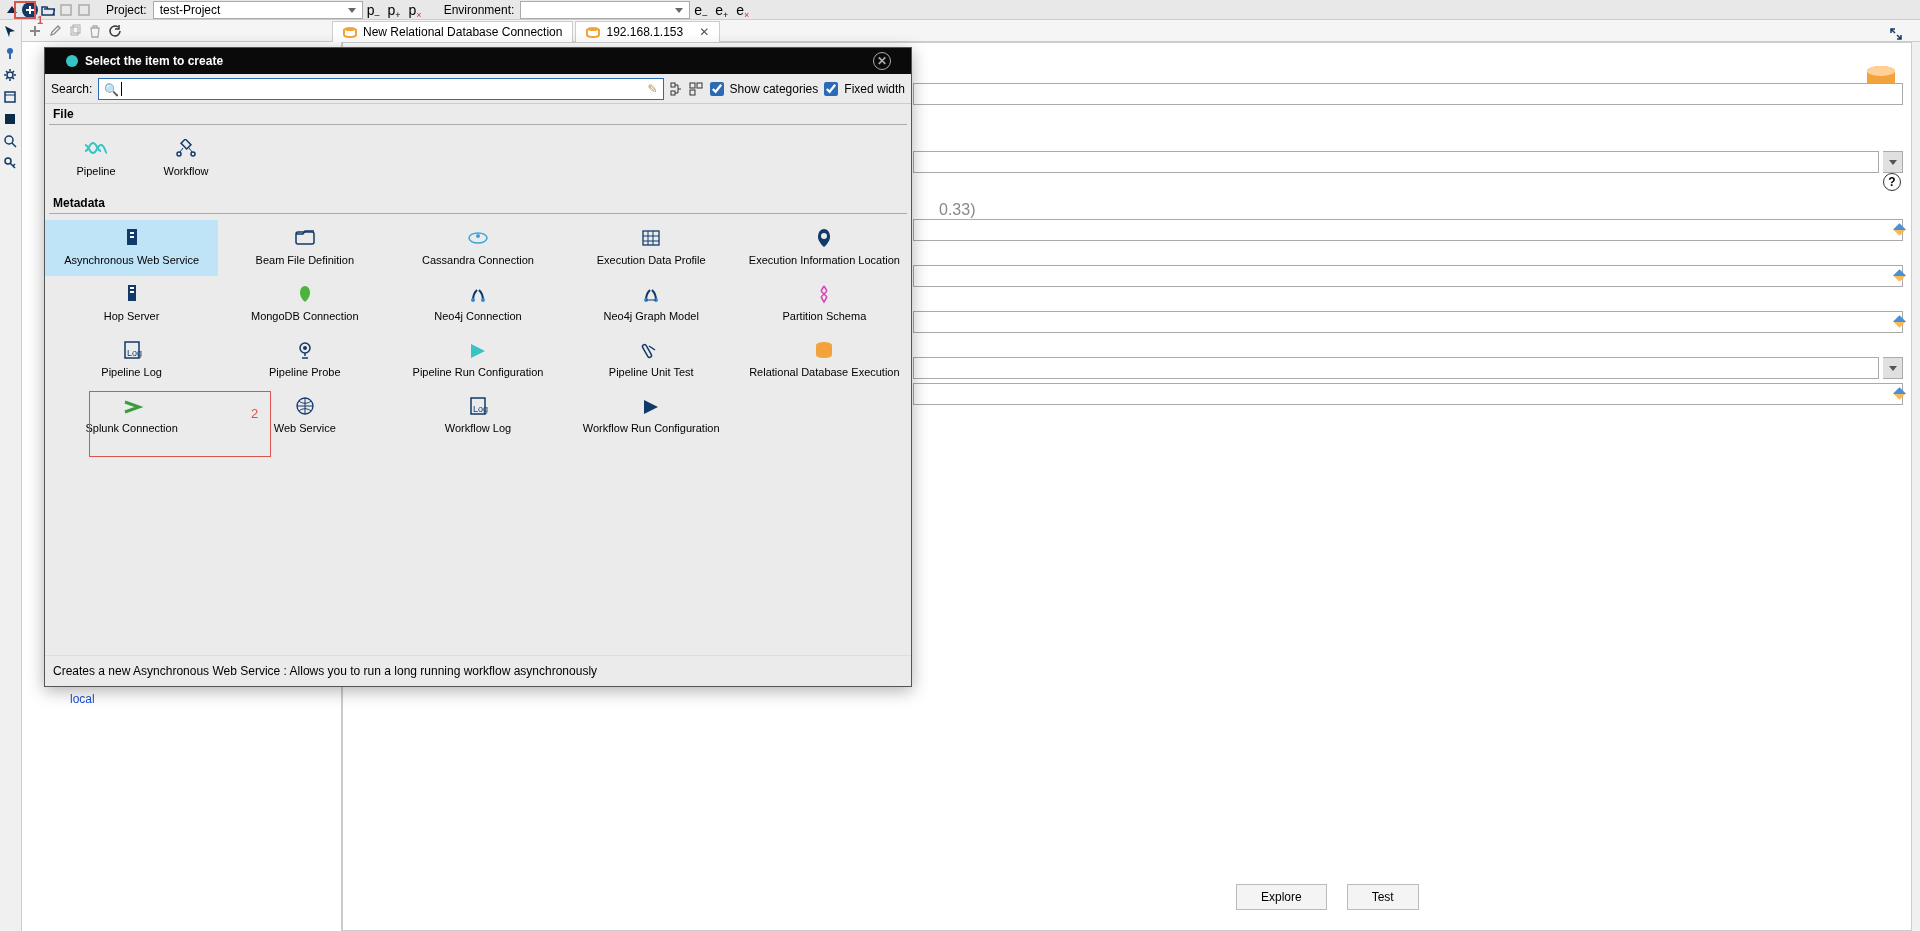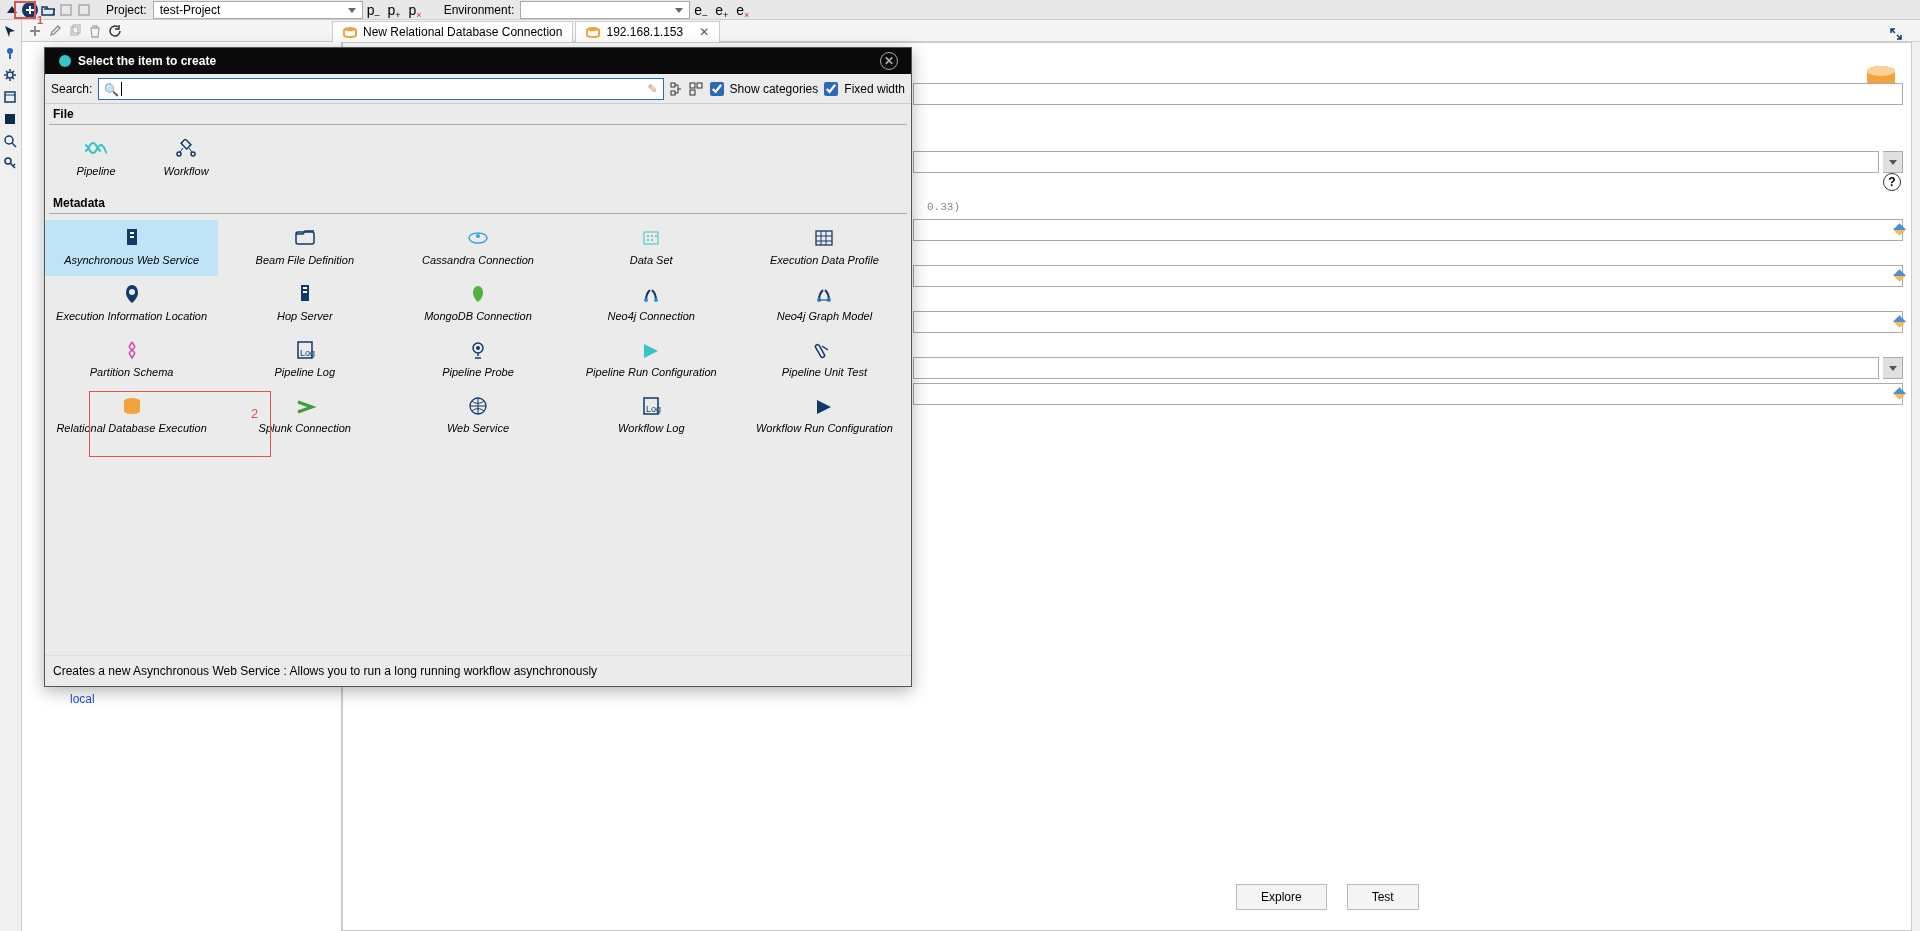--- a/index.html
+++ b/index.html
@@ -89,21 +89,21 @@
   content: ''; border-left: 4px solid transparent; border-right: 4px solid transparent; border-top: 5px solid #555;
 }
 .help-icon {
   position: absolute; right: 10px; width: 18px; height: 18px; border: 1.5px solid #333;
   border-radius: 50%; display: flex; align-items: center; justify-content: center; font-size: 12px; font-weight: bold;
 }
 .diamond-end {
   position: absolute; right: -1px; top: 6px; width: 9px; height: 9px;
   transform: rotate(45deg); background: linear-gradient(135deg, #4a90d9 50%, #f7b955 50%);
 }
-.hint-text { position: absolute; left: 584px; font-size: 11px; color: #888; font-family: Liberation Mono, monospace; }
+.hint-text { position: absolute; left: 596px; font-size: 16px; color: #888; }
 
 
 .big-db-icon {
   position: absolute; top: 20px; right: 12px; width: 36px; height: 36px;
 }
 
 
 .max-icon { position: absolute; top: 24px; right: 6px; width: 16px; height: 16px; }
 
 
@@ -116,21 +116,21 @@
 }
 
 
 .dialog {
   position: absolute; top: 47px; left: 44px; width: 868px; height: 640px;
   background: #ebebeb; border: 1px solid #555; box-shadow: 0 4px 16px rgba(0,0,0,0.3);
   display: flex; flex-direction: column;
 }
 .dialog-title {
   height: 26px; background: #0a0a0a; color: #fff; display: flex; align-items: center;
-  padding: 0 13px; font-size: 12px; font-weight: bold;
+  padding: 0 20px; font-size: 12px; font-weight: bold;
 }
 .dialog-title-icon { width: 14px; height: 14px; margin-right: 6px; }
 .dialog-close {
   margin-left: auto; width: 18px; height: 18px; border: 1.5px solid #aaa; border-radius: 50%;
   display: flex; align-items: center; justify-content: center; color: #aaa; font-size: 12px; cursor: pointer;
 }
 .dialog-search-row {
   height: 30px; display: flex; align-items: center; padding: 0 6px; gap: 6px;
   border-bottom: 1px solid #ccc;
 }
@@ -156,21 +156,21 @@
 }
 .items-grid {
   display: grid; grid-template-columns: repeat(5, 1fr); padding: 6px 0;
 }
 .item {
   display: flex; flex-direction: column; align-items: center; justify-content: flex-start;
   padding: 6px 2px; cursor: pointer; height: 56px;
 }
 .item.selected { background: #bfe3f7; }
 .item-icon { height: 24px; display: flex; align-items: center; justify-content: center; }
-.item-label { font-size: 11px; margin-top: 4px; text-align: center; font-style: italic; }
+.item-label { font-size: 11px; margin-top: 4px; text-align: center; }
 .file-grid { grid-template-columns: repeat(2, 90px); padding-left: 6px; }
 
 .dialog-desc {
   margin-top: auto; padding: 8px; font-size: 12px; border-top: 1px solid rgba(0,0,0,0.06);
 }
 
 
 .red-box-2 {
   position: absolute; top: 343px; left: 44px; width: 182px; height: 66px;
   border: 1px solid #d9534f; pointer-events: none;
@@ -459,33 +459,20 @@
           <svg width="26" height="24" viewBox="0 0 26 24">
             <ellipse cx="13" cy="12" rx="9" ry="5" fill="none" stroke="#3aa5d8" stroke-width="1.5"></ellipse>
             <circle cx="13" cy="10" r="2" fill="#3aa5d8"></circle>
           </svg>
         </div>
         <div class="item-label">Cassandra Connection</div>
       </div>
       <div class="item">
         <div class="item-icon">
           <svg width="26" height="24" viewBox="0 0 26 24">
-            <rect x="6" y="6" width="14" height="12" fill="none" stroke="#36c5c5"></rect>
-            <circle cx="10" cy="10" r="1" fill="#36c5c5"></circle>
-            <circle cx="14" cy="10" r="1" fill="#36c5c5"></circle>
-            <circle cx="18" cy="10" r="1" fill="#36c5c5"></circle>
-            <circle cx="10" cy="14" r="1" fill="#36c5c5"></circle>
-            <circle cx="14" cy="14" r="1" fill="#36c5c5"></circle>
-          </svg>
-        </div>
-        <div class="item-label">Data Set</div>
-      </div>
-      <div class="item">
-        <div class="item-icon">
-          <svg width="26" height="24" viewBox="0 0 26 24">
             <rect x="5" y="5" width="16" height="14" fill="none" stroke="#113a6a" stroke-width="1.3"></rect>
             <path d="M5 10h16M5 15h16M10 5v14M15 5v14" stroke="#113a6a"></path>
           </svg>
         </div>
         <div class="item-label">Execution Data Profile</div>
       </div>
       <div class="item">
         <div class="item-icon">
           <svg width="26" height="24" viewBox="0 0 26 24">
             <path d="M13 3c-4 0-6 4-6 8 0 5 6 10 6 10s6-5 6-10c0-4-2-8-6-8z" fill="#113a6a"></path>

